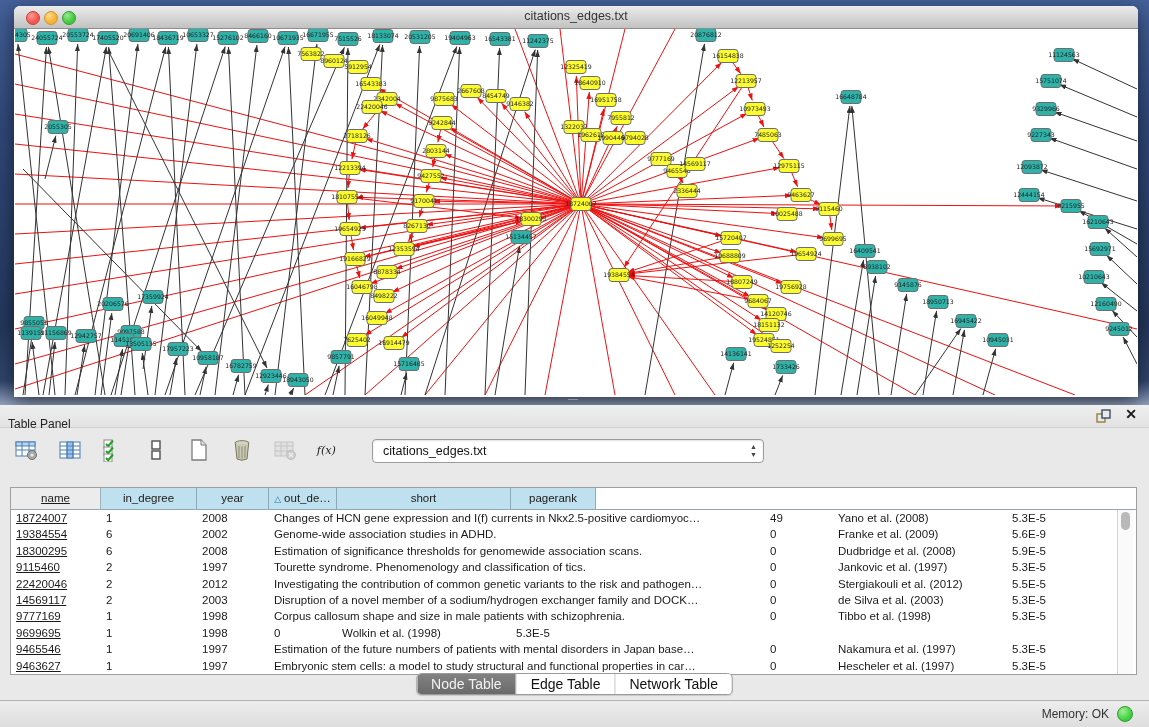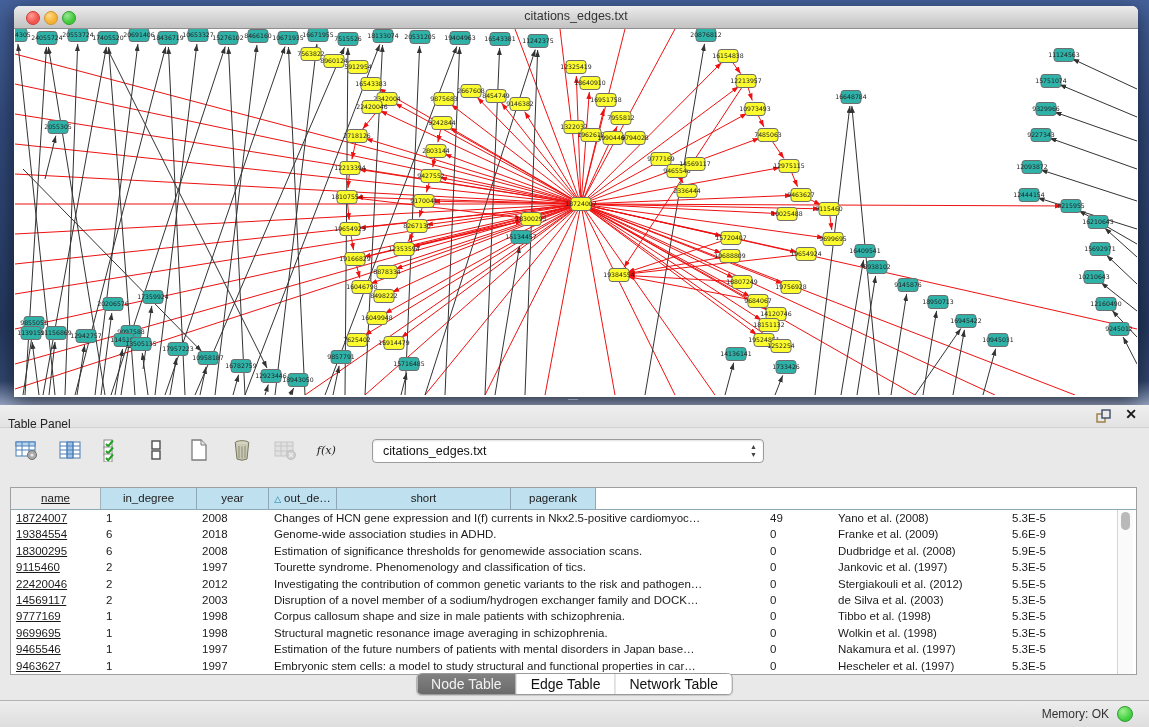--- a/index.html
+++ b/index.html
@@ -851,21 +851,21 @@
           <div class="cell c1">1</div>
           <div class="cell c2">2008</div>
           <div class="cell c3">Changes of HCN gene expression and I(f) currents in Nkx2.5-positive cardiomyoc…</div>
           <div class="cell c4">49</div>
           <div class="cell c5">Yano et al. (2008)</div>
           <div class="cell c6">5.3E-5</div>
         </div>
         <div class="trow">
           <div class="cell c0">19384554</div>
           <div class="cell c1">6</div>
-          <div class="cell c2">2018</div>
+          <div class="cell c2">2002</div>
           <div class="cell c3">Genome-wide association studies in ADHD.</div>
           <div class="cell c4">0</div>
           <div class="cell c5">Franke et al. (2009)</div>
           <div class="cell c6">5.6E-9</div>
         </div>
         <div class="trow">
           <div class="cell c0">18300295</div>
           <div class="cell c1">6</div>
           <div class="cell c2">2008</div>
           <div class="cell c3">Estimation of significance thresholds for genomewide association scans.</div>
@@ -906,21 +906,20 @@
           <div class="cell c2">1998</div>
           <div class="cell c3">Corpus callosum shape and size in male patients with schizophrenia.</div>
           <div class="cell c4">0</div>
           <div class="cell c5">Tibbo et al. (1998)</div>
           <div class="cell c6">5.3E-5</div>
         </div>
         <div class="trow">
           <div class="cell c0">9699695</div>
           <div class="cell c1">1</div>
           <div class="cell c2">1998</div>
-          <div class="cell c3">Structural magnetic resonance image averaging in schizophrenia.</div>
           <div class="cell c4">0</div>
           <div class="cell c5">Wolkin et al. (1998)</div>
           <div class="cell c6">5.3E-5</div>
         </div>
         <div class="trow">
           <div class="cell c0">9465546</div>
           <div class="cell c1">1</div>
           <div class="cell c2">1997</div>
           <div class="cell c3">Estimation of the future numbers of patients with mental disorders in Japan base…</div>
           <div class="cell c4">0</div>

